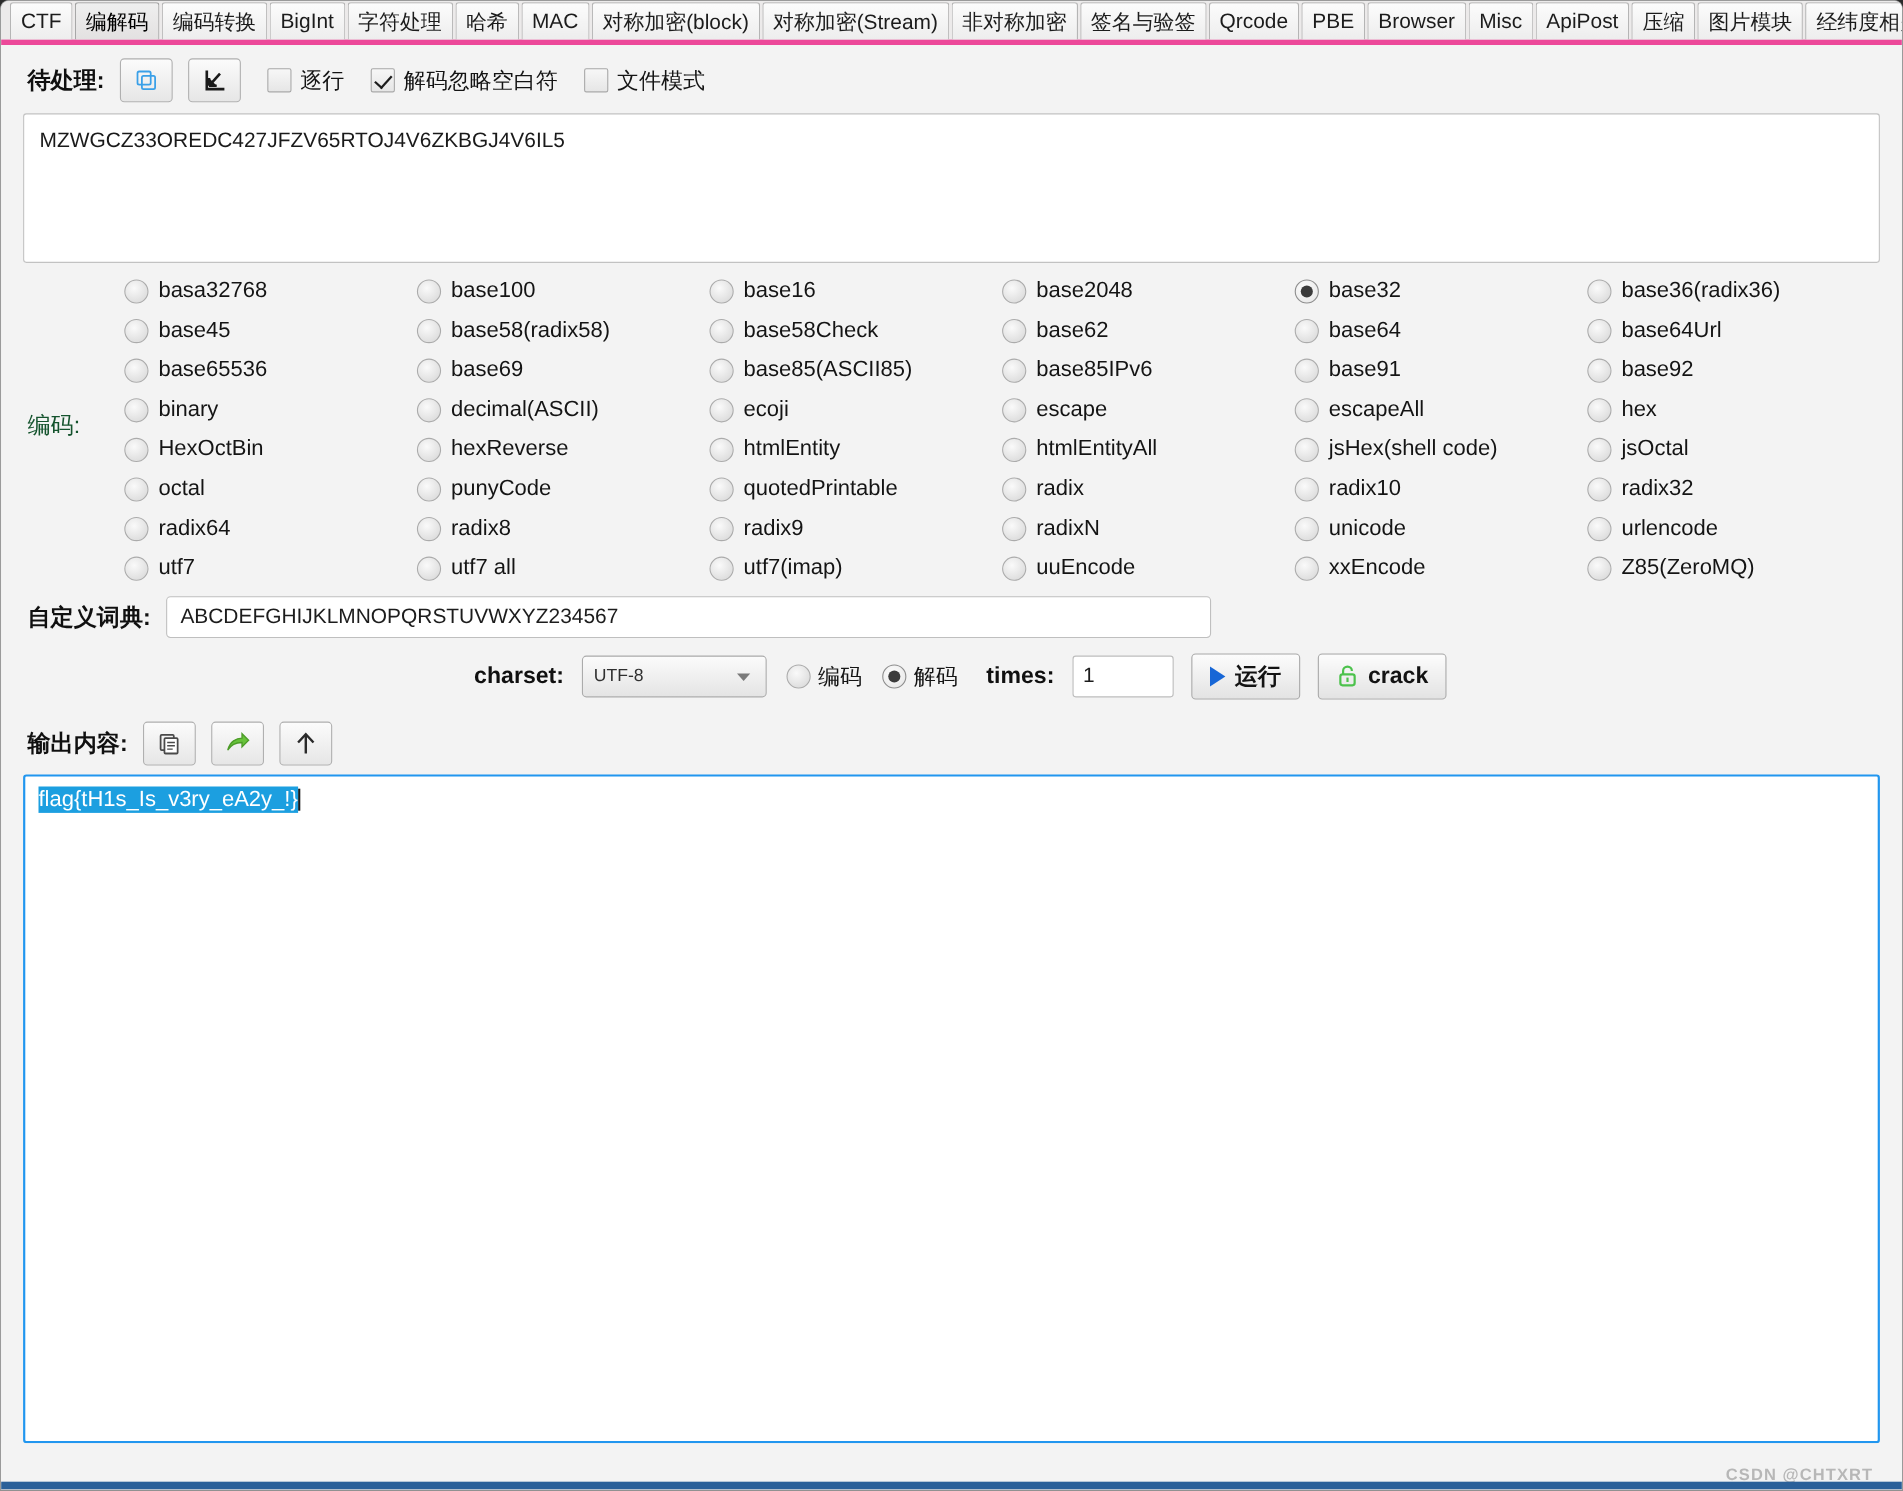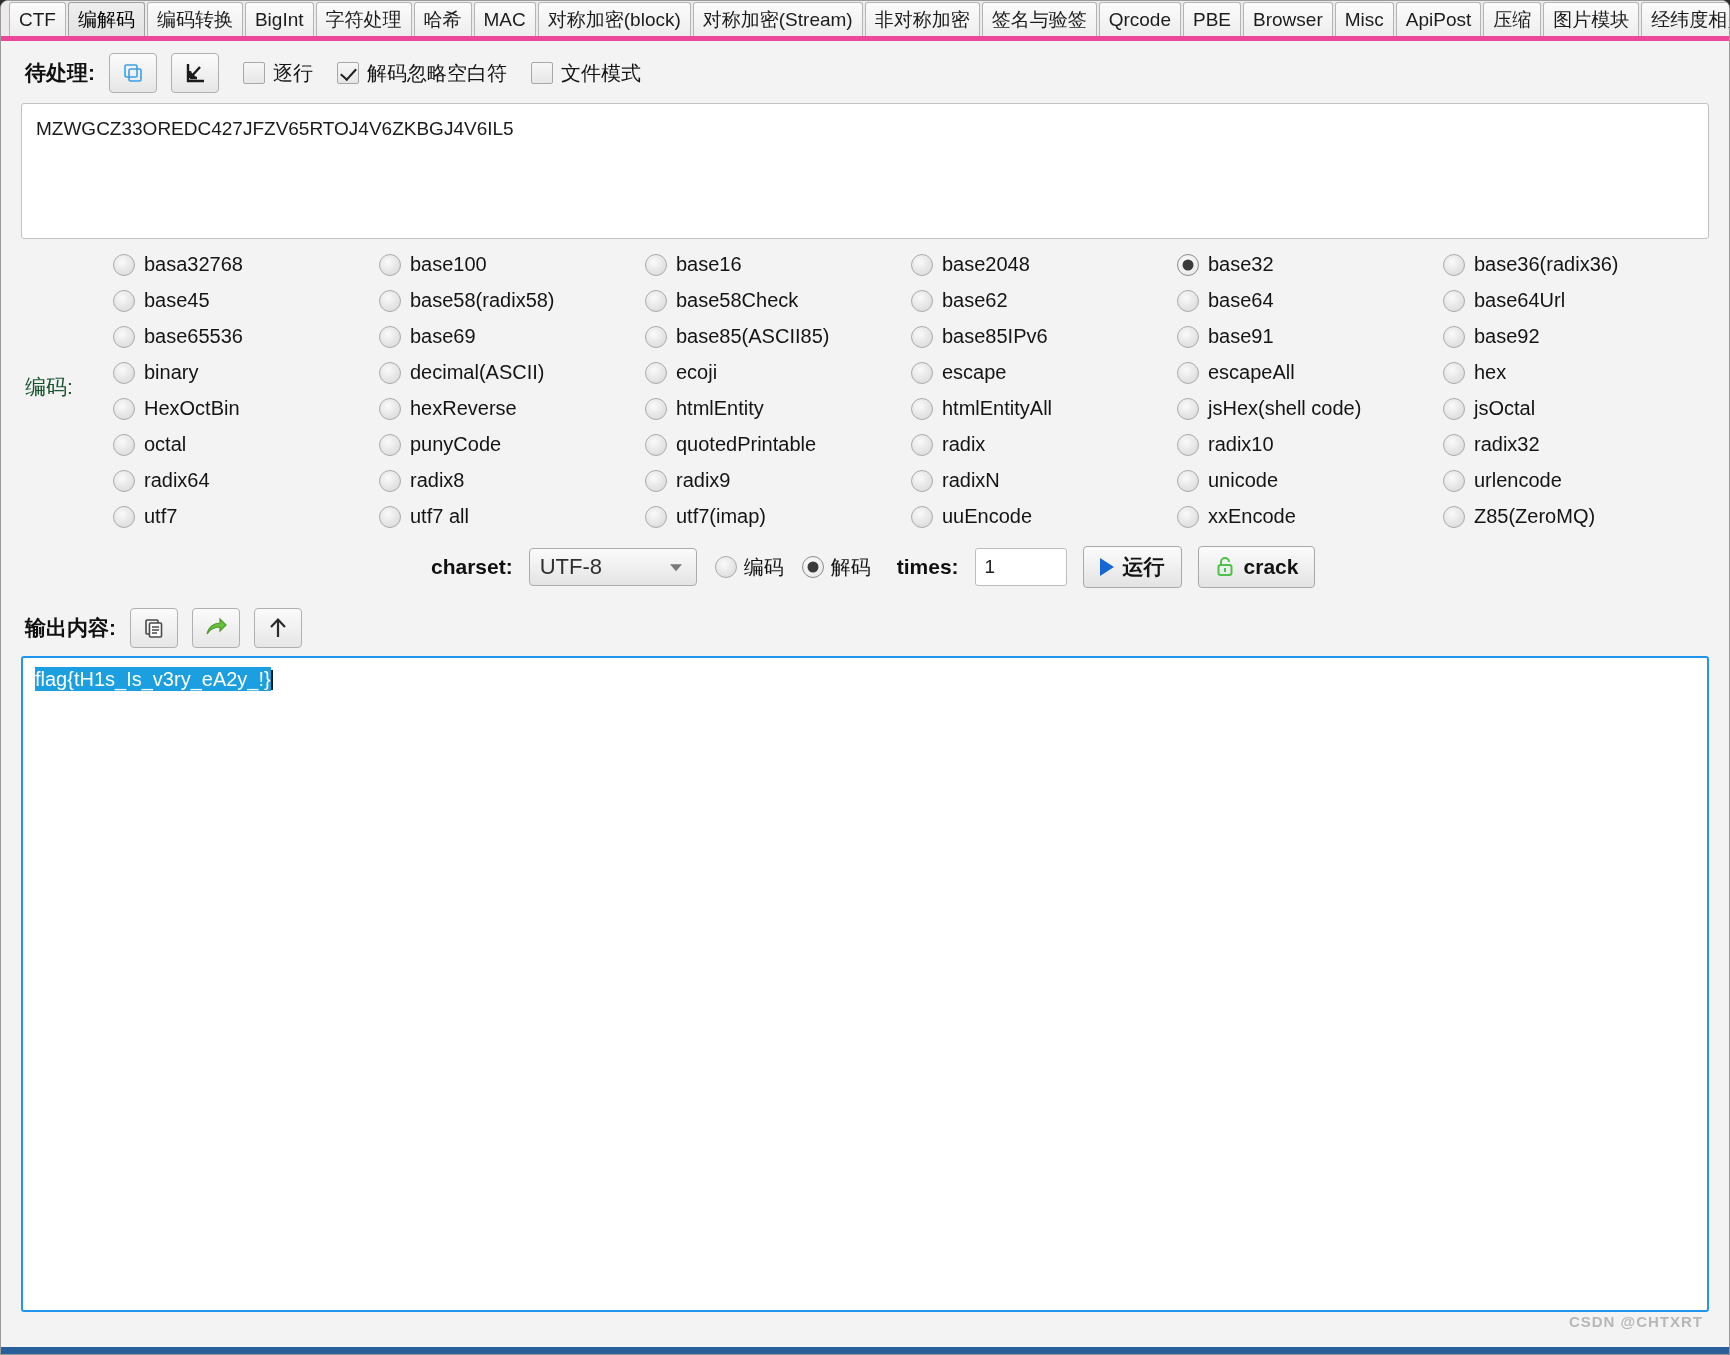--- a/index.html
+++ b/index.html
@@ -222,21 +222,21 @@
   }
   .charset-lbl { font-size: 21px; font-weight: bold; color: #101010; }
   .select {
     margin-left: 16px;
     width: 168px; height: 38px;
     background: linear-gradient(to bottom, #fbfbfb, #e4e4e4);
     border: 1px solid #ababab;
     border-radius: 4px;
     display: flex; align-items: center;
     padding: 0 10px;
-    font-size: 22px; color: #303030;
+    font-size: 16px; color: #303030;
     position: relative;
     cursor: default;
   }
   .select .caret {
     position: absolute; right: 14px; top: 50%;
     transform: translateY(-40%);
     width: 0; height: 0;
     border-left: 6px solid transparent;
     border-right: 6px solid transparent;
     border-top: 7px solid #7a7a7a;
@@ -301,21 +301,21 @@
     padding-left: 22px;
     font-size: 21px; font-weight: bold; color: #101010;
     background: #f3f3f3;
     position: relative;
   }
   .blue-strip {
     position: absolute; left: 0; right: 0; bottom: 0;
     height: 7px; background: #2a6099;
   }
   .watermark {
-    position: absolute; right: 26px; bottom: 24px;
+    position: absolute; right: 26px; bottom: 5px;
     font-size: 15px; color: #b7b7b7;
     letter-spacing: 1px;
     font-family: "Liberation Sans", sans-serif;
   }
 </style>
 </head>
 <body>
 
 <div class="window">
 
@@ -607,20 +607,24 @@
             <div class="radio"></div>
             <span class="radio-label">xxEncode</span>
           </div>
           <div class="radio-item">
             <div class="radio"></div>
             <span class="radio-label">Z85(ZeroMQ)</span>
           </div>
         </div>
     </div>
 
+    <div class="dict-row">
+      <span class="lbl-bold">自定义词典:</span>
+      <div class="dict-input">ABCDEFGHIJKLMNOPQRSTUVWXYZ234567</div>
+    </div>
 
     <div class="charset-row">
       <span class="charset-lbl">charset:</span>
       <div class="select">
         <span>UTF-8</span>
         <span class="caret"></span>
       </div>
 
       <div class="mini-radio-wrap">
         <div class="radio"></div>

